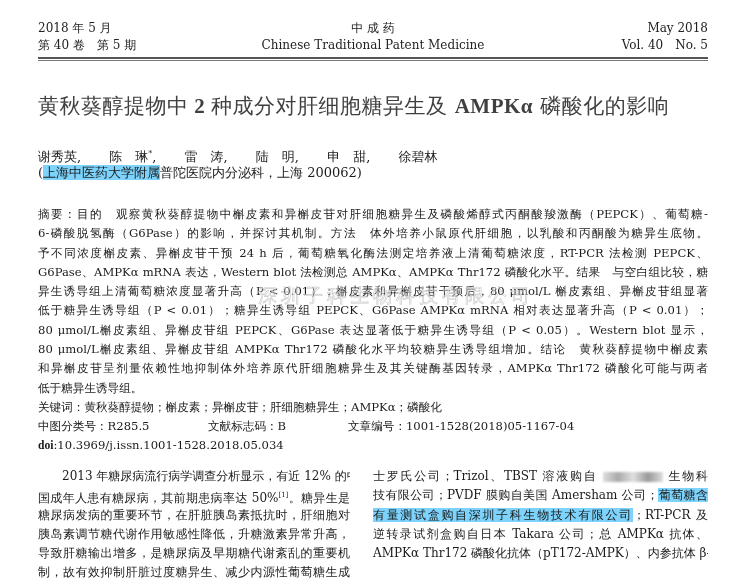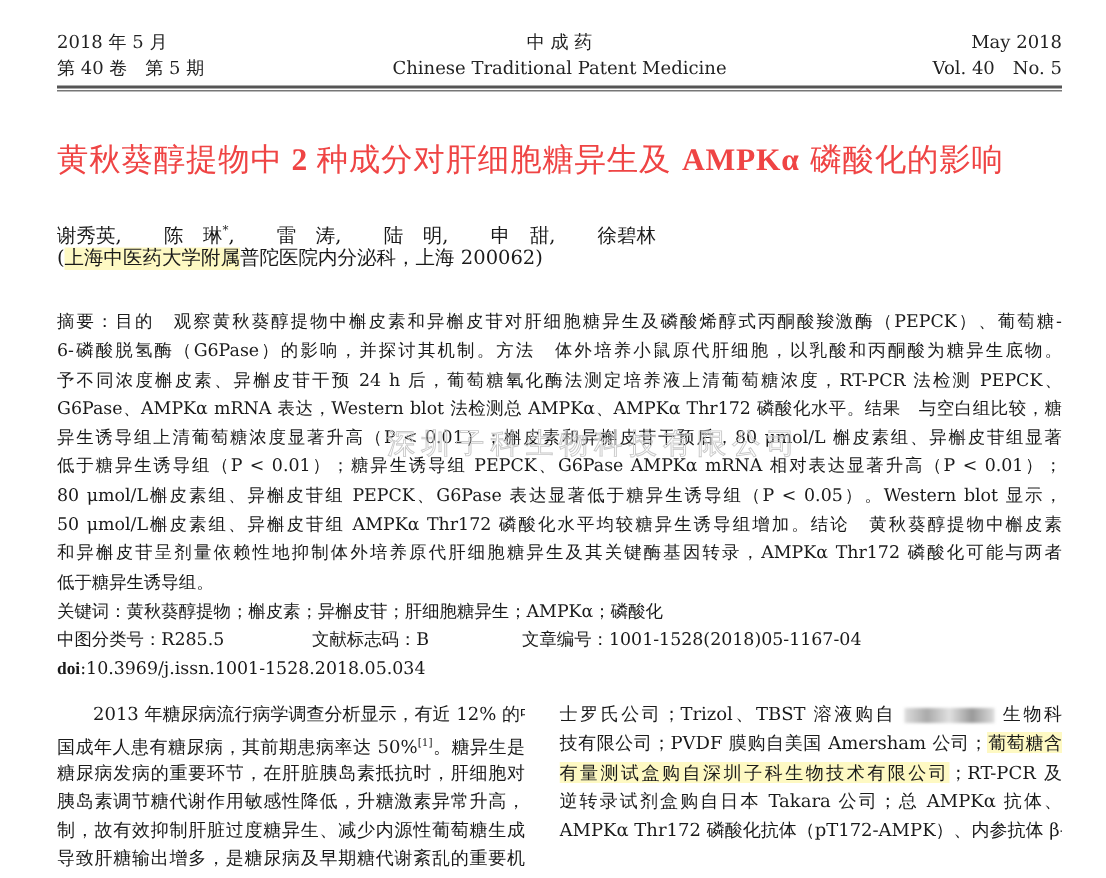--- a/index.html
+++ b/index.html
@@ -9,28 +9,28 @@
 
   .hdr-row { position:absolute; left:38px; width:670px; font-size:12px; line-height:14px; color:#222; }
   .hdr-row .l { position:absolute; left:0; }
   .hdr-row .c { position:absolute; left:0; width:100%; text-align:center; }
   .hdr-row .r { position:absolute; right:0; }
   .hdr-row1 { top:21px; }
   .hdr-row2 { top:38px; }
   .rule-thick { position:absolute; left:38px; width:670px; top:57px; height:2px; background:#555; }
   .rule-thin { position:absolute; left:38px; width:670px; top:60px; height:1px; background:#777; }
 
-  .title { position:absolute; left:38px; top:93px; font-size:21px; line-height:26px; letter-spacing:0.5px; white-space:nowrap; color:#ef4444; }
+  .title { position:absolute; left:38px; top:93px; font-size:21px; line-height:26px; letter-spacing:0.5px; white-space:nowrap; color:#404040; }
   .title b { font-family:"Liberation Serif",serif; font-weight:bold; }
 
   .authors { position:absolute; left:38px; top:146px; font-size:13px; line-height:16px; white-space:nowrap; }
   .authors span { margin-right:24px; }
   .authors sup { font-size:8px; }
   .affil { position:absolute; left:38px; top:165px; font-size:13px; line-height:16px; white-space:nowrap; }
-  .hl { background:#fef9c3; }
+  .hl { background:#7dd3fc; }
 
   .abstract { position:absolute; left:38px; top:205px; width:670px; font-size:11.6px; line-height:19.3px; text-align:justify; }
   .abstract .line { display:block; white-space:nowrap; overflow:hidden; text-align-last:justify; height:19.3px; }
   .abstract .line.last { text-align-last:left; }
 
   .meta { position:absolute; left:38px; width:670px; font-size:11.6px; line-height:19.3px; white-space:nowrap; }
   .meta .m1 { position:absolute; left:0; }
   .meta .m2 { position:absolute; left:170px; }
   .meta .m3 { position:absolute; left:310px; }
   .doi b { font-family:"Liberation Serif",serif; }
@@ -80,21 +80,21 @@
   </div>
 
   <div class="abstract">
     <span class="line">摘要：目的　观察黄秋葵醇提物中槲皮素和异槲皮苷对肝细胞糖异生及磷酸烯醇式丙酮酸羧激酶（PEPCK）、葡萄糖-</span>
     <span class="line">6-磷酸脱氢酶（G6Pase）的影响，并探讨其机制。方法　体外培养小鼠原代肝细胞，以乳酸和丙酮酸为糖异生底物。</span>
     <span class="line">予不同浓度槲皮素、异槲皮苷干预 24 h 后，葡萄糖氧化酶法测定培养液上清葡萄糖浓度，RT-PCR 法检测 PEPCK、</span>
     <span class="line">G6Pase、AMPKα mRNA 表达，Western blot 法检测总 AMPKα、AMPKα Thr172 磷酸化水平。结果　与空白组比较，糖</span>
     <span class="line">异生诱导组上清葡萄糖浓度显著升高（P &lt; 0.01）；槲皮素和异槲皮苷干预后，80 μmol/L 槲皮素组、异槲皮苷组显著</span>
     <span class="line">低于糖异生诱导组（P &lt; 0.01）；糖异生诱导组 PEPCK、G6Pase AMPKα mRNA 相对表达显著升高（P &lt; 0.01）；</span>
     <span class="line">80 μmol/L槲皮素组、异槲皮苷组 PEPCK、G6Pase 表达显著低于糖异生诱导组（P &lt; 0.05）。Western blot 显示，</span>
-    <span class="line">50 μmol/L槲皮素组、异槲皮苷组 AMPKα Thr172 磷酸化水平均较糖异生诱导组增加。结论　黄秋葵醇提物中槲皮素</span>
+    <span class="line">80 μmol/L槲皮素组、异槲皮苷组 AMPKα Thr172 磷酸化水平均较糖异生诱导组增加。结论　黄秋葵醇提物中槲皮素</span>
     <span class="line">和异槲皮苷呈剂量依赖性地抑制体外培养原代肝细胞糖异生及其关键酶基因转录，AMPKα Thr172 磷酸化可能与两者</span>
     <span class="line last">低于糖异生诱导组。</span>
   </div>
 
   <div class="meta" style="top:398px;">
     <span class="m1">关键词：黄秋葵醇提物；槲皮素；异槲皮苷；肝细胞糖异生；AMPKα；磷酸化</span>
   </div>
   <div class="meta" style="top:417px;">
     <span class="m1">中图分类号：R285.5</span>
     <span class="m2">文献标志码：B</span>
@@ -102,22 +102,22 @@
   </div>
   <div class="meta doi" style="top:436px;">
     <span class="m1"><b>doi</b><span>:10.3969/j.issn.1001-1528.2018.05.034</span></span>
   </div>
 
   <div class="col col-left">
     <span class="line indent">2013 年糖尿病流行病学调查分析显示，有近 12% 的中</span>
     <span class="line"><span>国成年人患有糖尿病，其前期患病率达 50%</span><sup style="font-size:7px">[1]</sup><span>。糖异生是</span></span>
     <span class="line">糖尿病发病的重要环节，在肝脏胰岛素抵抗时，肝细胞对</span>
     <span class="line">胰岛素调节糖代谢作用敏感性降低，升糖激素异常升高，</span>
+    <span class="line">导致肝糖输出增多，是糖尿病及早期糖代谢紊乱的重要机</span>
     <span class="line">制，故有效抑制肝脏过度糖异生、减少内源性葡萄糖生成</span>
-    <span class="line">导致肝糖输出增多，是糖尿病及早期糖代谢紊乱的重要机</span>
   </div>
 
   <div class="col col-right">
     <span class="line"><span>士罗氏公司；Trizol、TBST 溶液购自</span> <span class="blur"></span> <span>生物科</span></span>
     <span class="line"><span>技有限公司；PVDF 膜购自美国 Amersham 公司；</span><span class="hl">葡萄糖含</span></span>
     <span class="line"><span class="hl">有量测试盒购自深圳子科生物技术有限公司</span><span>；RT-PCR 及</span></span>
     <span class="line">逆转录试剂盒购自日本 Takara 公司；总 AMPKα 抗体、</span>
     <span class="line">AMPKα Thr172 磷酸化抗体（pT172-AMPK）、内参抗体 β-</span>
   </div>
 

